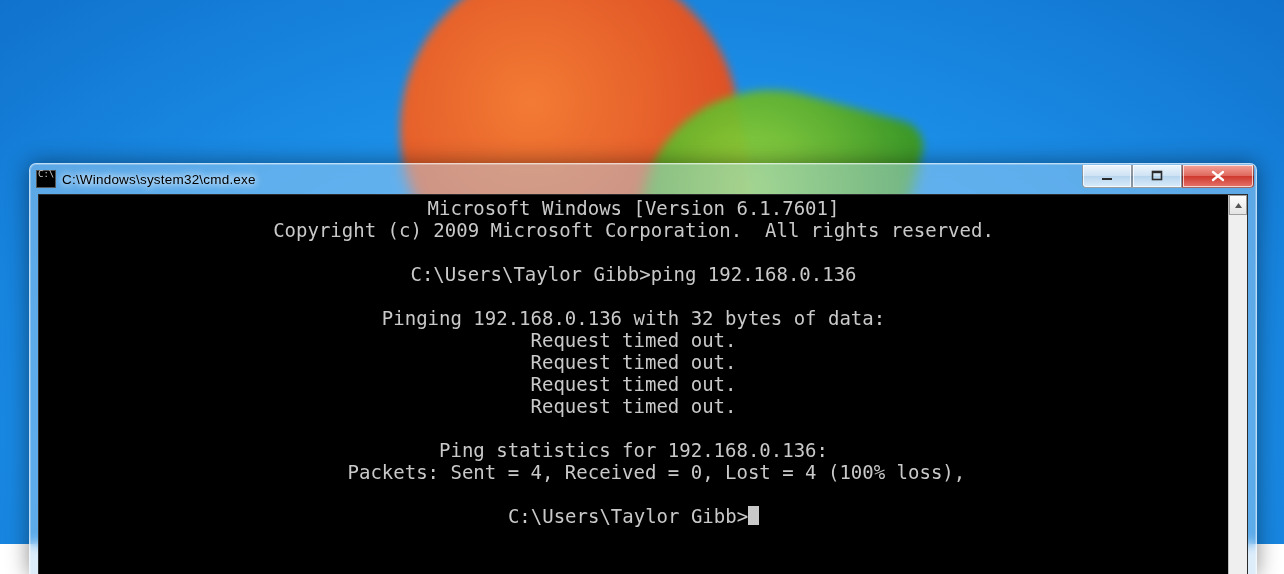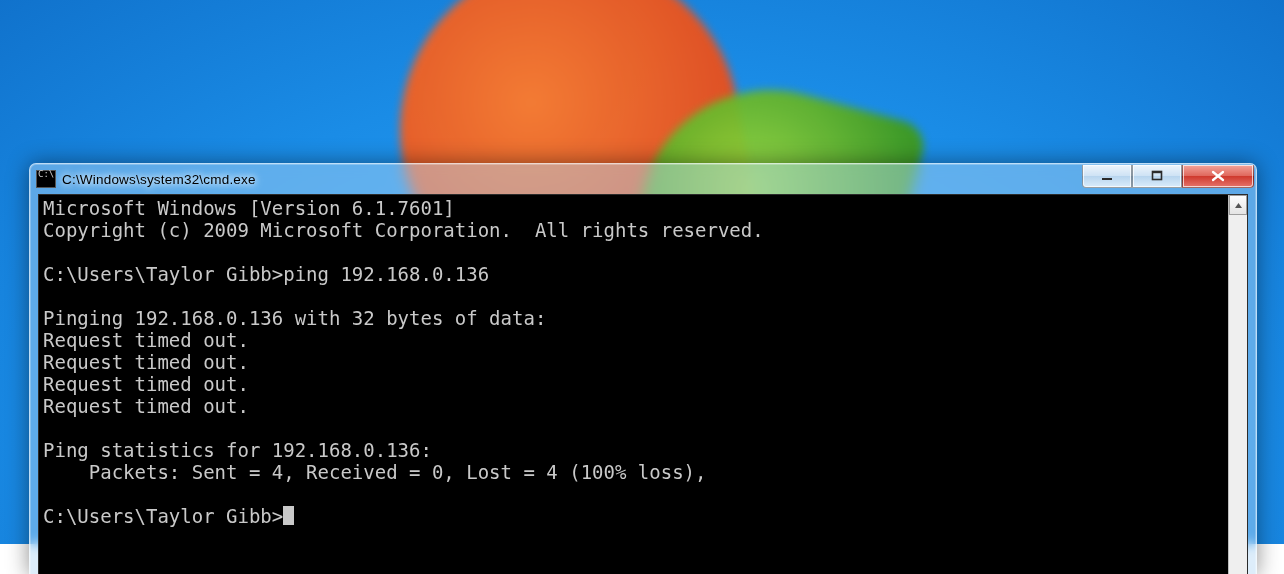--- a/index.html
+++ b/index.html
@@ -48,21 +48,21 @@
   .wbtn:last-child{border-radius:0 0 4px 0;}
   .wbtn.close{
     width:70px;
     background:linear-gradient(#f3a39a,#e0695e 48%,#cf3a2e 52%,#e5736a);
   }
   .wbtn svg{display:block;}
   
   .client{
     position:absolute;top:30px;left:8px;right:8px;bottom:0;
     background:#000;border:1px solid #2b2b2b;border-bottom:none;
-    display:flex;overflow:hidden;
+    display:flex;overflow:hidden;text-align:center;
   }
   .console{
     flex:1;padding:2px 4px;color:#c9c9c9;
     font:19px/22px "Lucida Console","Consolas",monospace;
     white-space:pre;letter-spacing:0;
   }
   .cursor{display:inline-block;width:11px;height:19px;background:#c9c9c9;vertical-align:-2px;margin-left:0;}
   
   .vscroll{
     width:18px;background:#efefef;display:flex;flex-direction:column;

